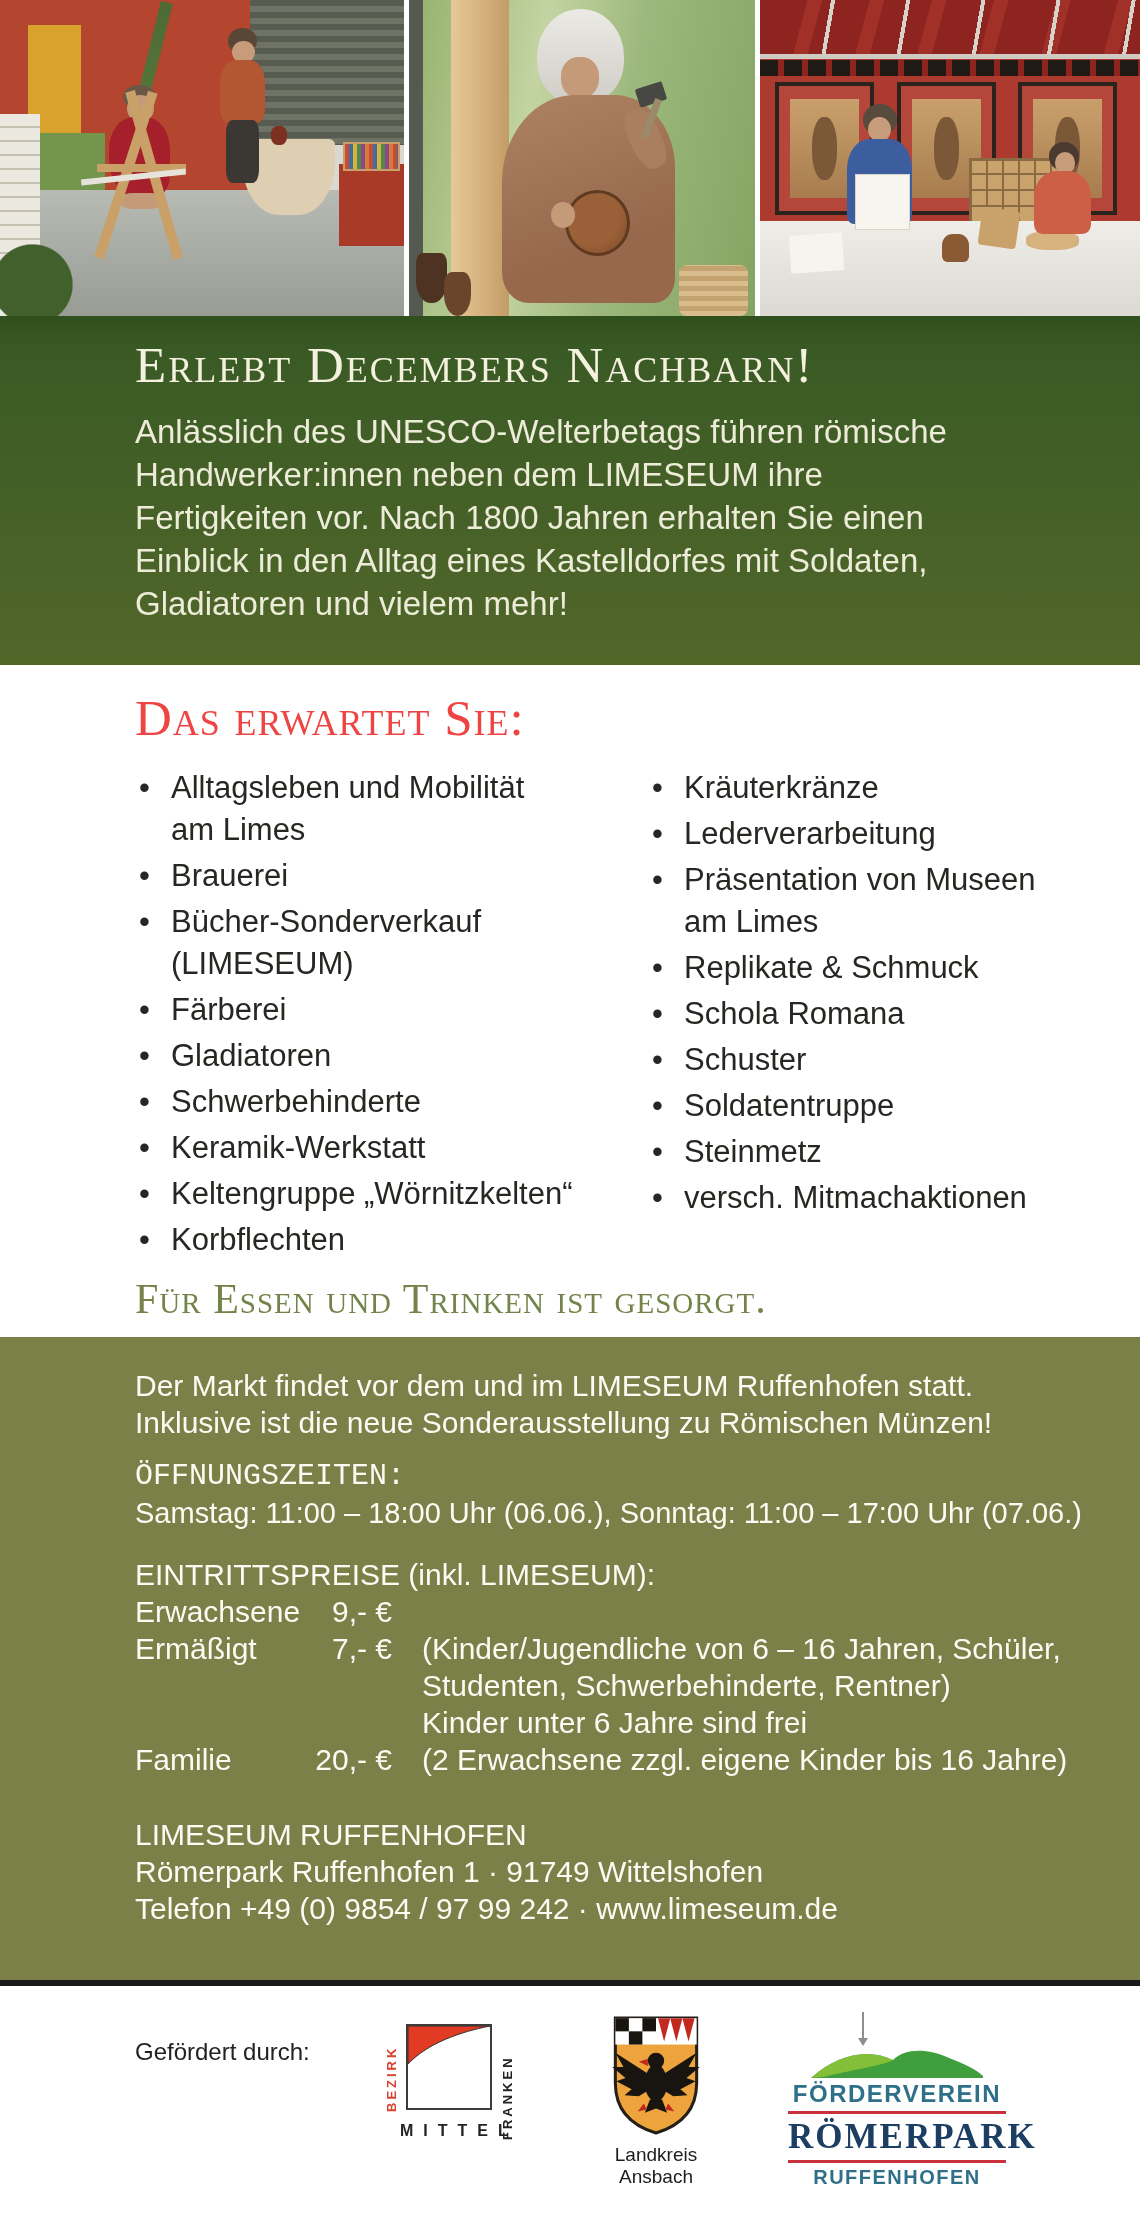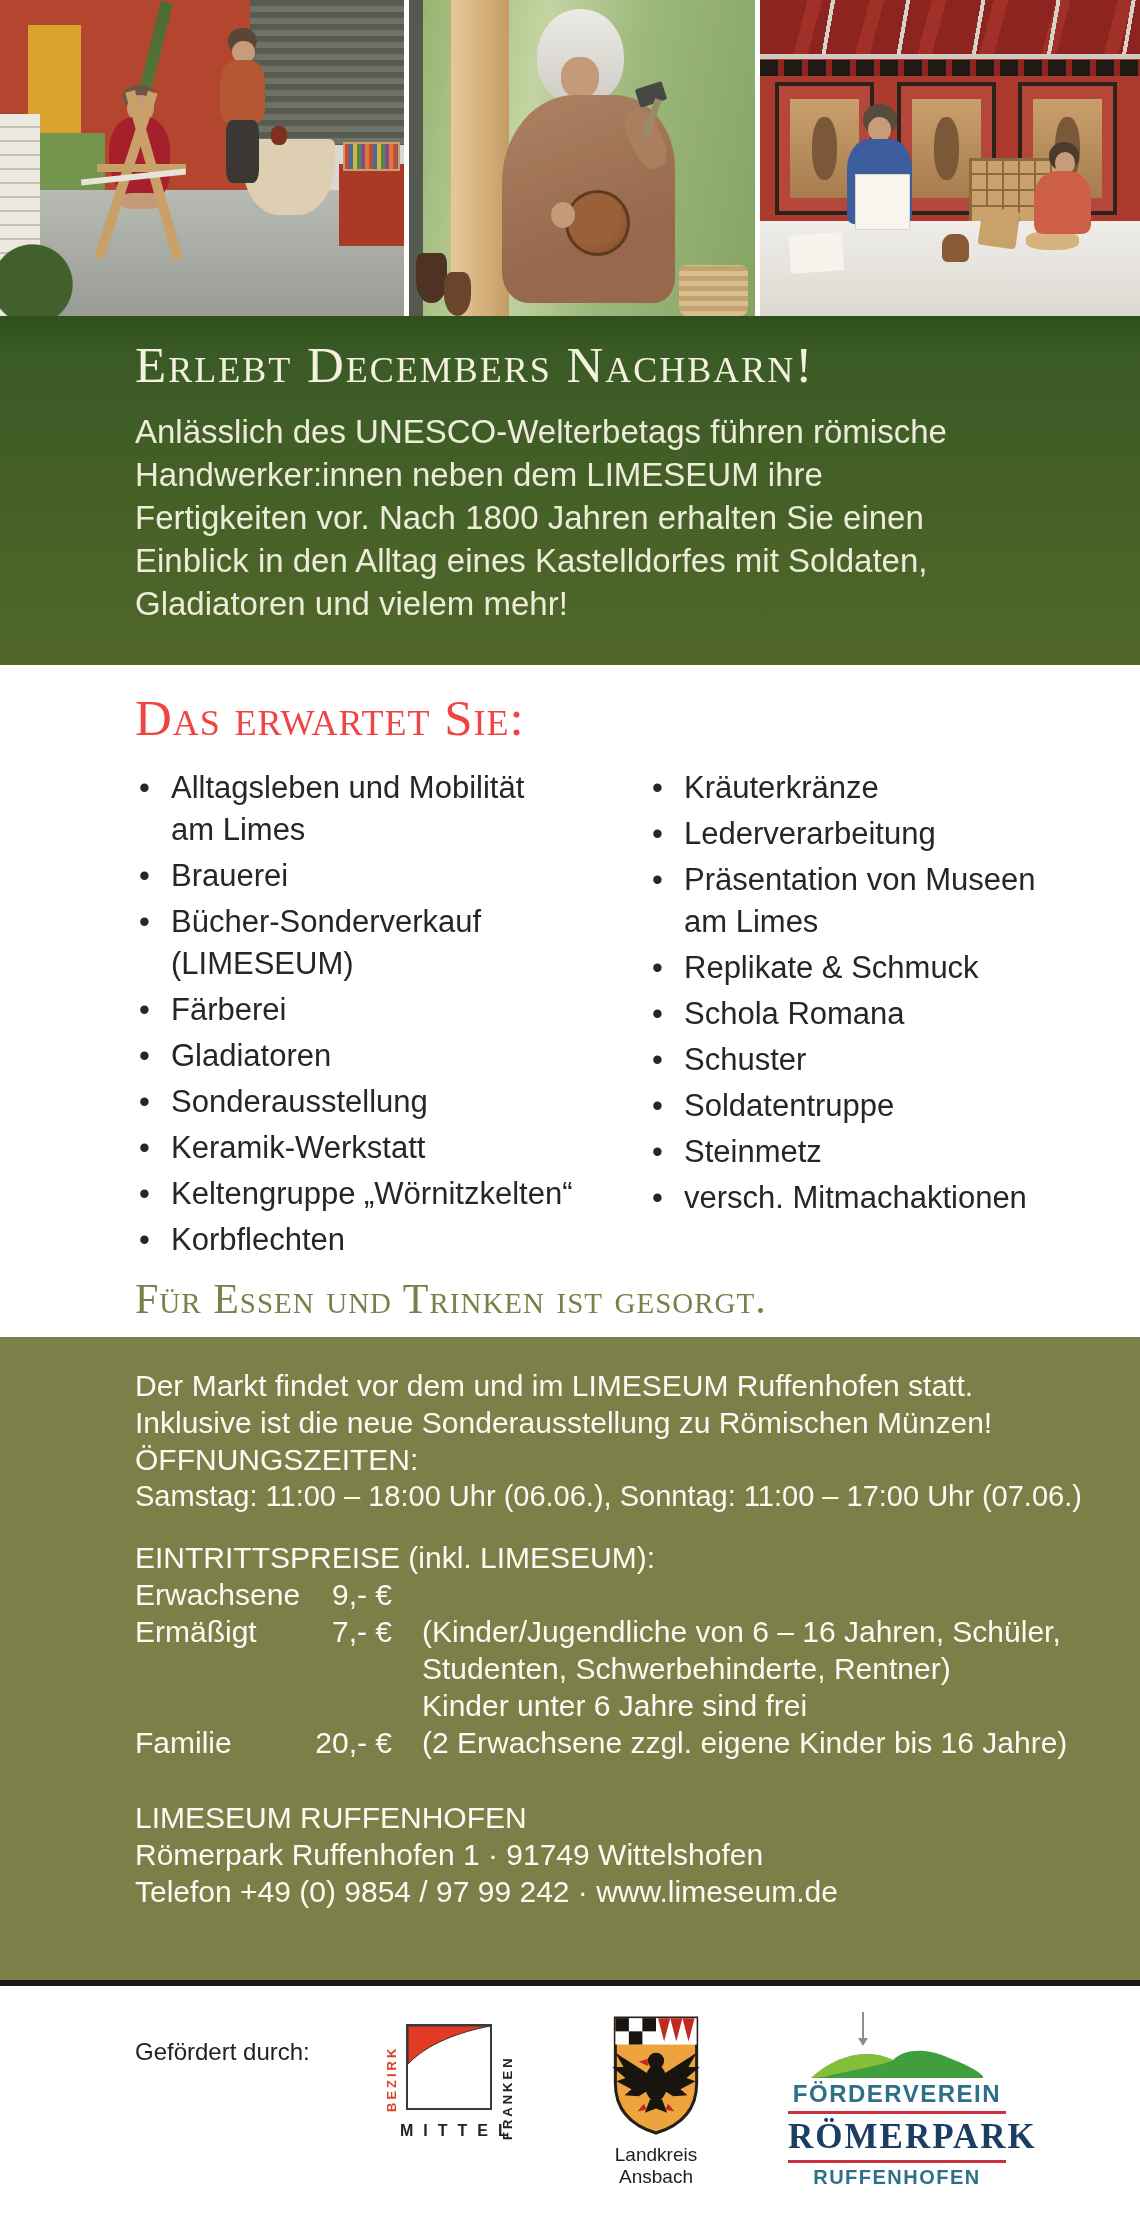--- a/index.html
+++ b/index.html
@@ -102,21 +102,21 @@
   .expect li{position:relative;padding-left:36px;font-size:31px;line-height:42px;color:#262622;
     white-space:pre-line;margin-bottom:4px;}
   .expect li::before{content:"•";position:absolute;left:4px;top:0;color:#262622;}
   .food-note{margin:10px 0 0;font-family:"Liberation Serif",serif;font-weight:400;
     font-variant:small-caps;font-size:42px;letter-spacing:1px;color:#74834a;}
 
   
   .info{height:643px;box-sizing:border-box;background:#7a8048;color:#fbfbf3;
     padding:30px 30px 0 135px;font-size:30px;line-height:37px;}
   .info .market{margin:0;white-space:pre-line;}
-  .hours-heading{}
+  .hours-heading{margin-top:17px;font-family:Liberation Mono, monospace;}
   .hours-line{white-space:nowrap;font-size:29px;}
   .prices-heading{margin-top:24px;}
   .price-row{display:grid;grid-template-columns:162px 95px 1fr;}
   .price-row .price{text-align:right;}
   .price-row .notes{padding-left:30px;}
   .venue{margin-top:38px;}
 
   .divider{height:6px;background:#191919;}
 
   
@@ -250,21 +250,21 @@
     <h2 class="expect-title">Das erwartet Sie:</h2>
     <div class="columns">
       <ul class="col-left">
         <li>Alltagsleben und Mobilität
 am Limes</li>
         <li>Brauerei</li>
         <li>Bücher-Sonderverkauf
 (LIMESEUM)</li>
         <li>Färberei</li>
         <li>Gladiatoren</li>
-        <li>Sonderausstellung</li>
+        <li>Schwerbehinderte</li>
         <li>Keramik-Werkstatt</li>
         <li>Keltengruppe „Wörnitzkelten“</li>
         <li>Korbflechten</li>
       </ul>
       <ul class="col-right">
         <li>Kräuterkränze</li>
         <li>Lederverarbeitung</li>
         <li>Präsentation von Museen
 am Limes</li>
         <li>Replikate &amp; Schmuck</li>

